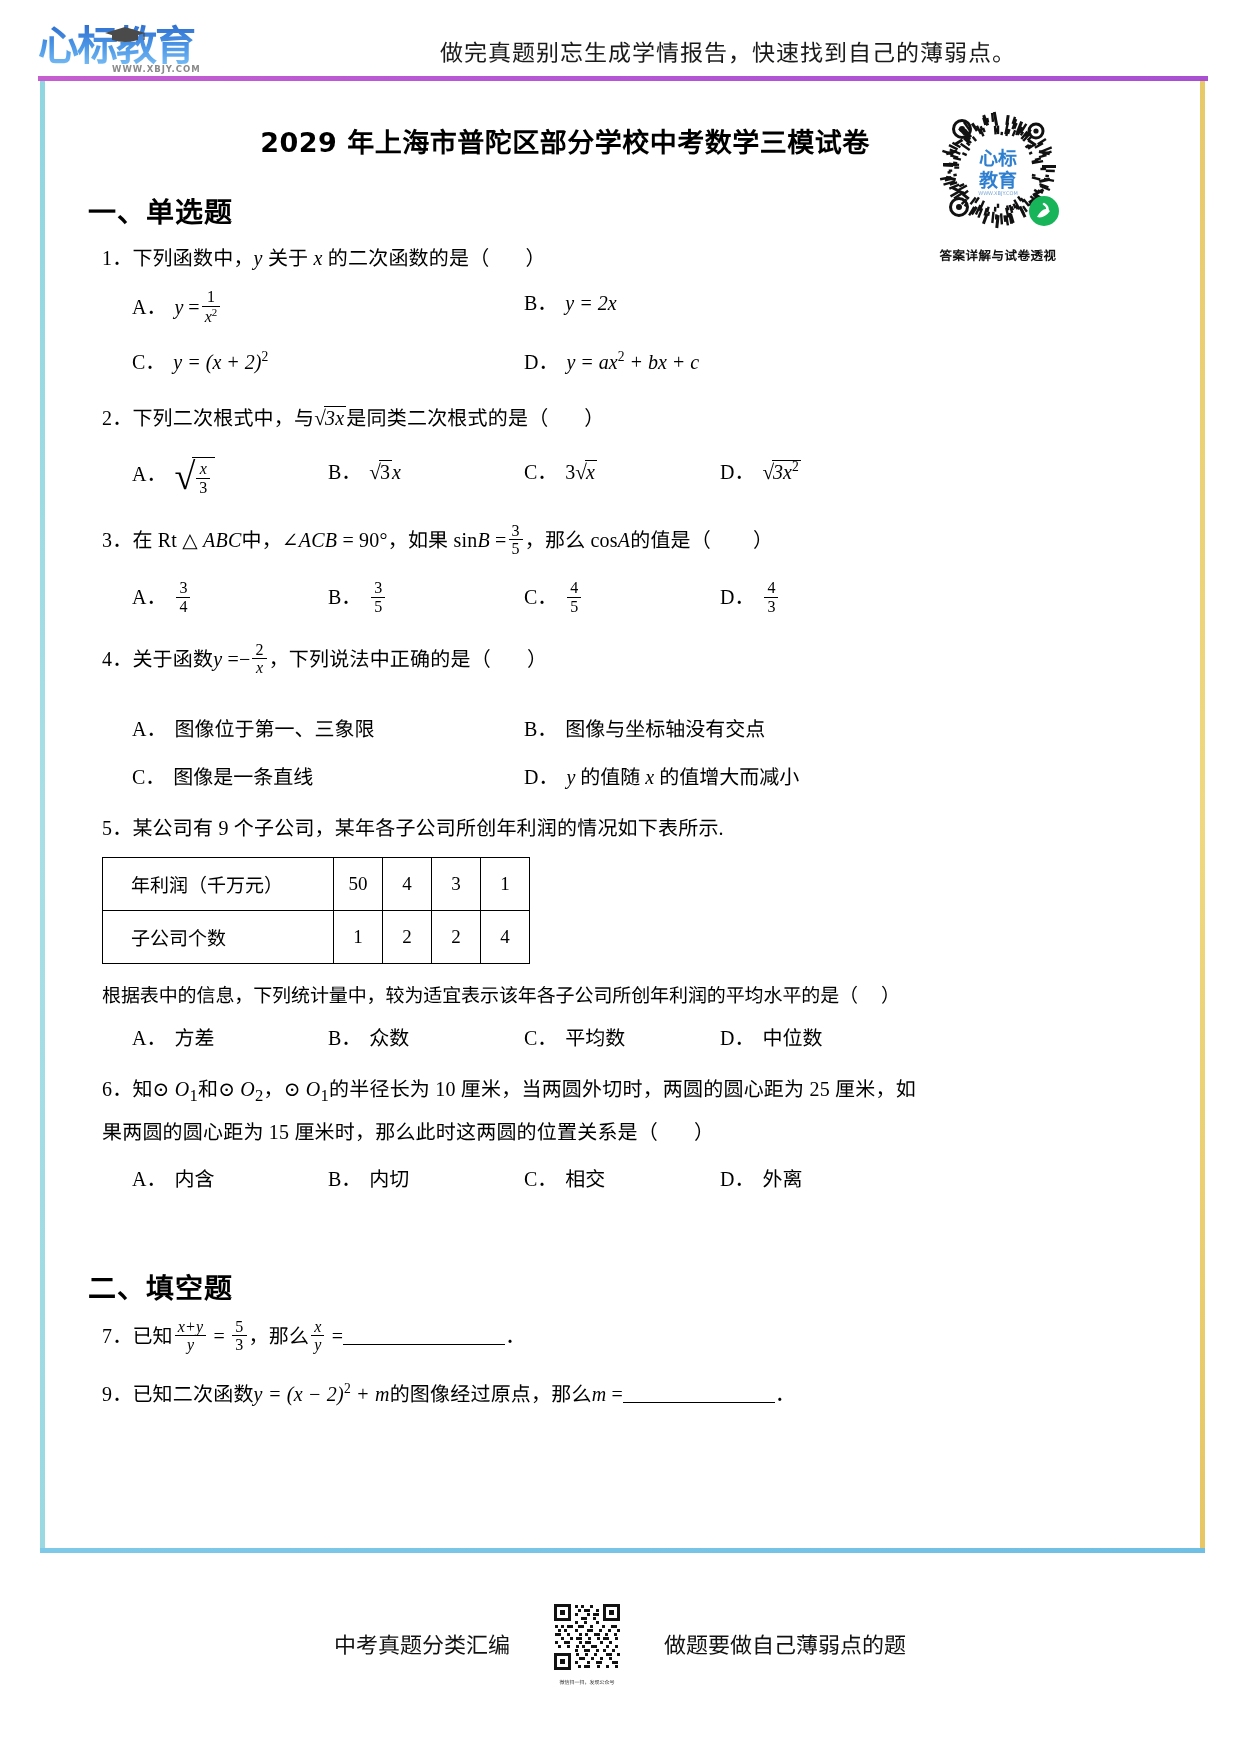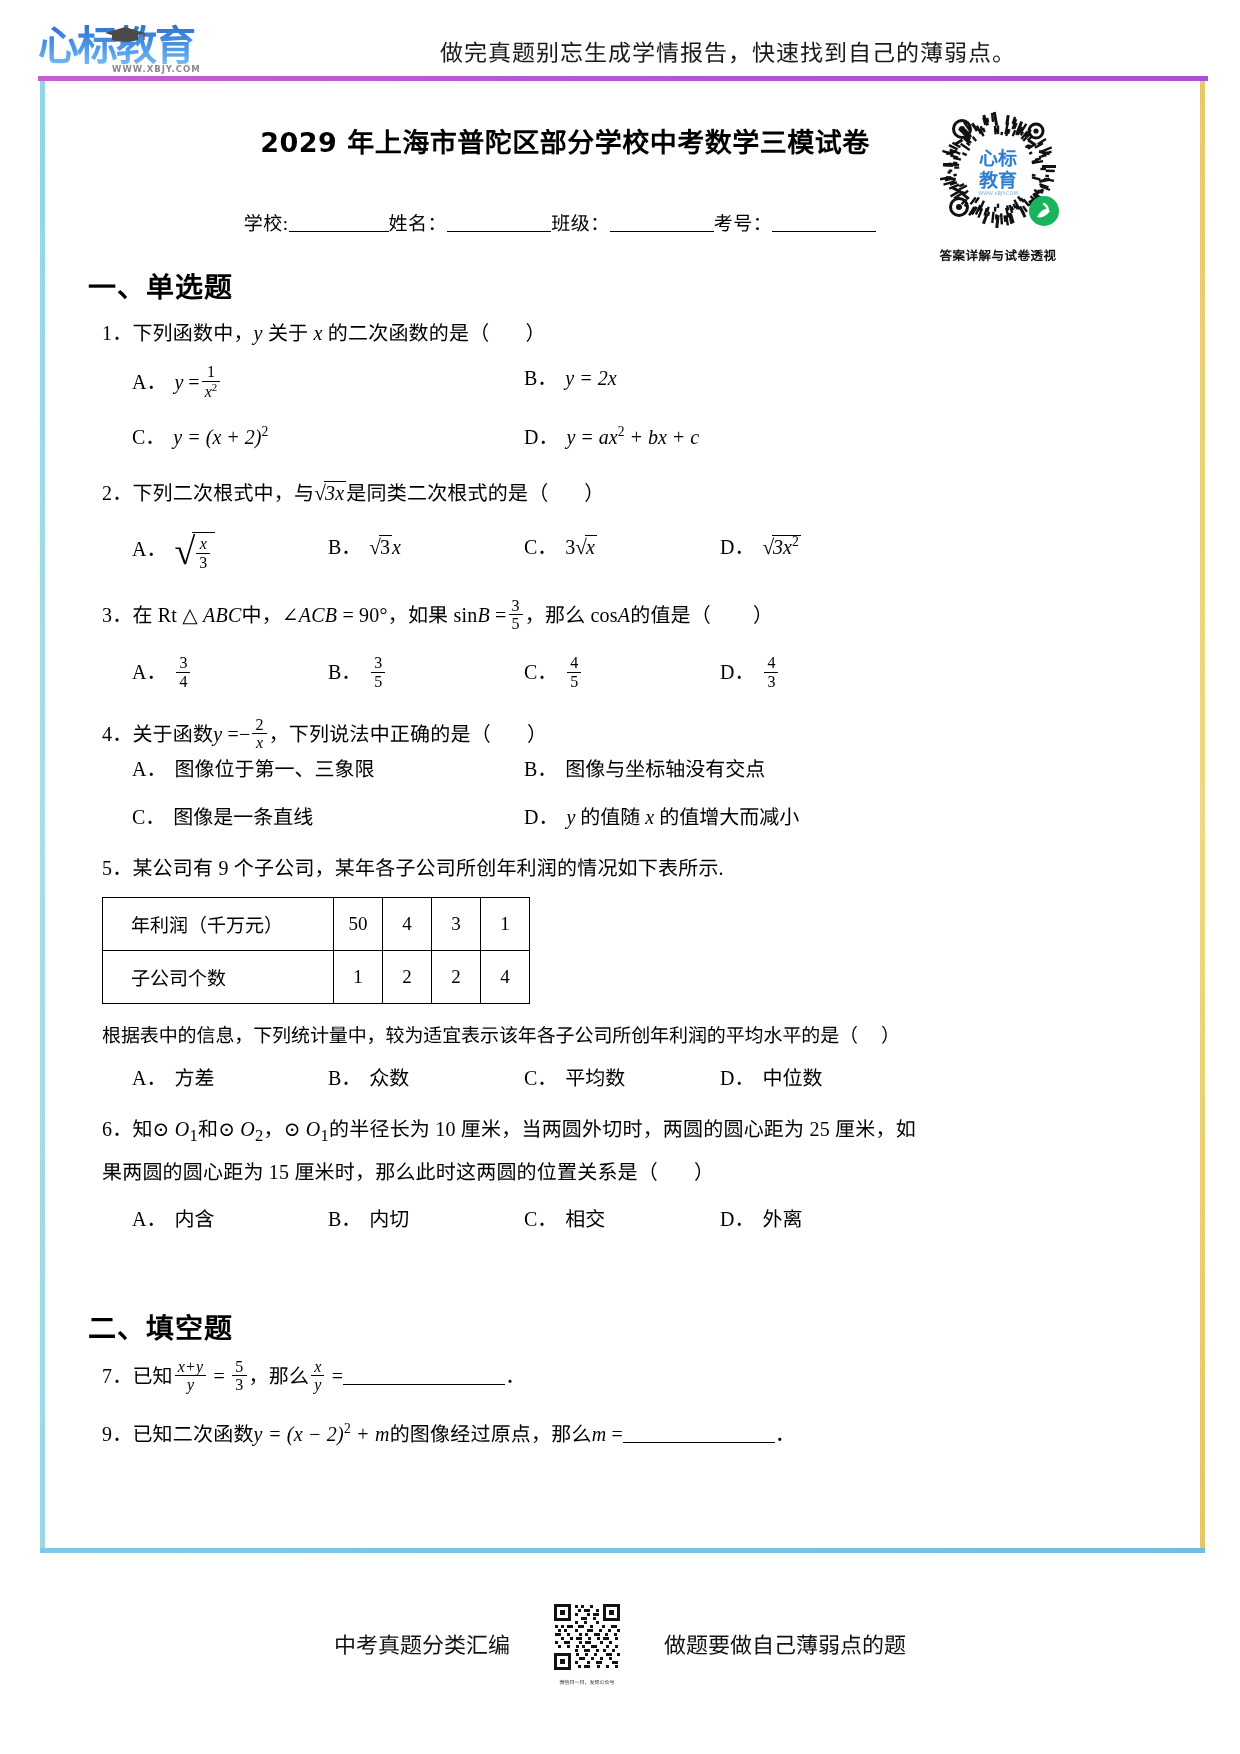--- a/index.html
+++ b/index.html
@@ -454,23 +454,20 @@
 
       <circle cx="112" cy="108" r="15" fill="#17b45a"></circle>
       <path d="M105 114 q7 -12 13 -6 q-6 8 -13 6 z" fill="#fff"></path>
       <path d="M112 101 q5 3 3 8" fill="none" stroke="#fff" stroke-width="2.6" stroke-linecap="round"></path>
     </svg>
     <div class="qr-caption">答案详解与试卷透视</div>
   </div>
 
   <div class="doc-title">2029 年上海市普陀区部分学校中考数学三模试卷</div>
 
-  <div class="info-line">
-    <span>学校:</span><span class="blank" style="width:100px"></span><span>姓名：</span><span class="blank" style="width:104px"></span><span>班级：</span><span class="blank" style="width:104px"></span><span>考号：</span><span class="blank" style="width:104px"></span>
-  </div>
 
   <div class="section-head">一、单选题</div>
 
   <div class="q">
     <span>1．</span><span>下列函数中，</span><span class="mi">y</span><span> 关于 </span><span class="mi">x</span><span> 的二次函数的是（</span><span class="paren-gap">&nbsp;&nbsp;&nbsp;&nbsp;&nbsp;&nbsp;</span><span>）</span>
   </div>
   <div class="opts g2" style="">
     <div>
       <span class="opt-lbl">A．</span><span class="mi">y</span>
       <span>=</span><span class="frac"><span class="num">1</span><span class="den"><span class="mi">x</span><span class="sup">2</span></span></span>
@@ -512,21 +509,21 @@
   <div class="opts g4" style="margin-top:22px">
     <div><span class="opt-lbl">A．</span><span class="frac"><span class="num">3</span><span class="den">4</span></span></div>
     <div><span class="opt-lbl">B．</span><span class="frac"><span class="num">3</span><span class="den">5</span></span></div>
     <div><span class="opt-lbl">C．</span><span class="frac"><span class="num">4</span><span class="den">5</span></span></div>
     <div><span class="opt-lbl">D．</span><span class="frac"><span class="num">4</span><span class="den">3</span></span></div>
   </div>
 
   <div class="q" style="margin-top:26px">
     <span>4．</span><span>关于函数</span><span class="mi">y</span><span> =−</span><span class="frac"><span class="num">2</span><span class="den mi">x</span></span><span>，下列说法中正确的是（</span><span class="paren-gap">&nbsp;&nbsp;&nbsp;&nbsp;&nbsp;&nbsp;</span><span>）</span>
   </div>
-  <div class="opts g2" style="margin-top:3px">
+  <div class="opts g2" style="margin-top:38px">
     <div><span class="opt-lbl">A．</span><span>图像位于第一、三象限</span></div>
     <div><span class="opt-lbl">B．</span><span>图像与坐标轴没有交点</span></div>
   </div>
   <div class="opts g2" style="margin-top:18px">
     <div><span class="opt-lbl">C．</span><span>图像是一条直线</span></div>
     <div><span class="opt-lbl">D．</span><span class="mi">y</span><span> 的值随 </span><span class="mi">x</span><span> 的值增大而减小</span></div>
   </div>
 
   <div class="q" style="margin-top:22px">
     <span>5．</span><span>某公司有 9 个子公司，某年各子公司所创年利润的情况如下表所示.</span>

